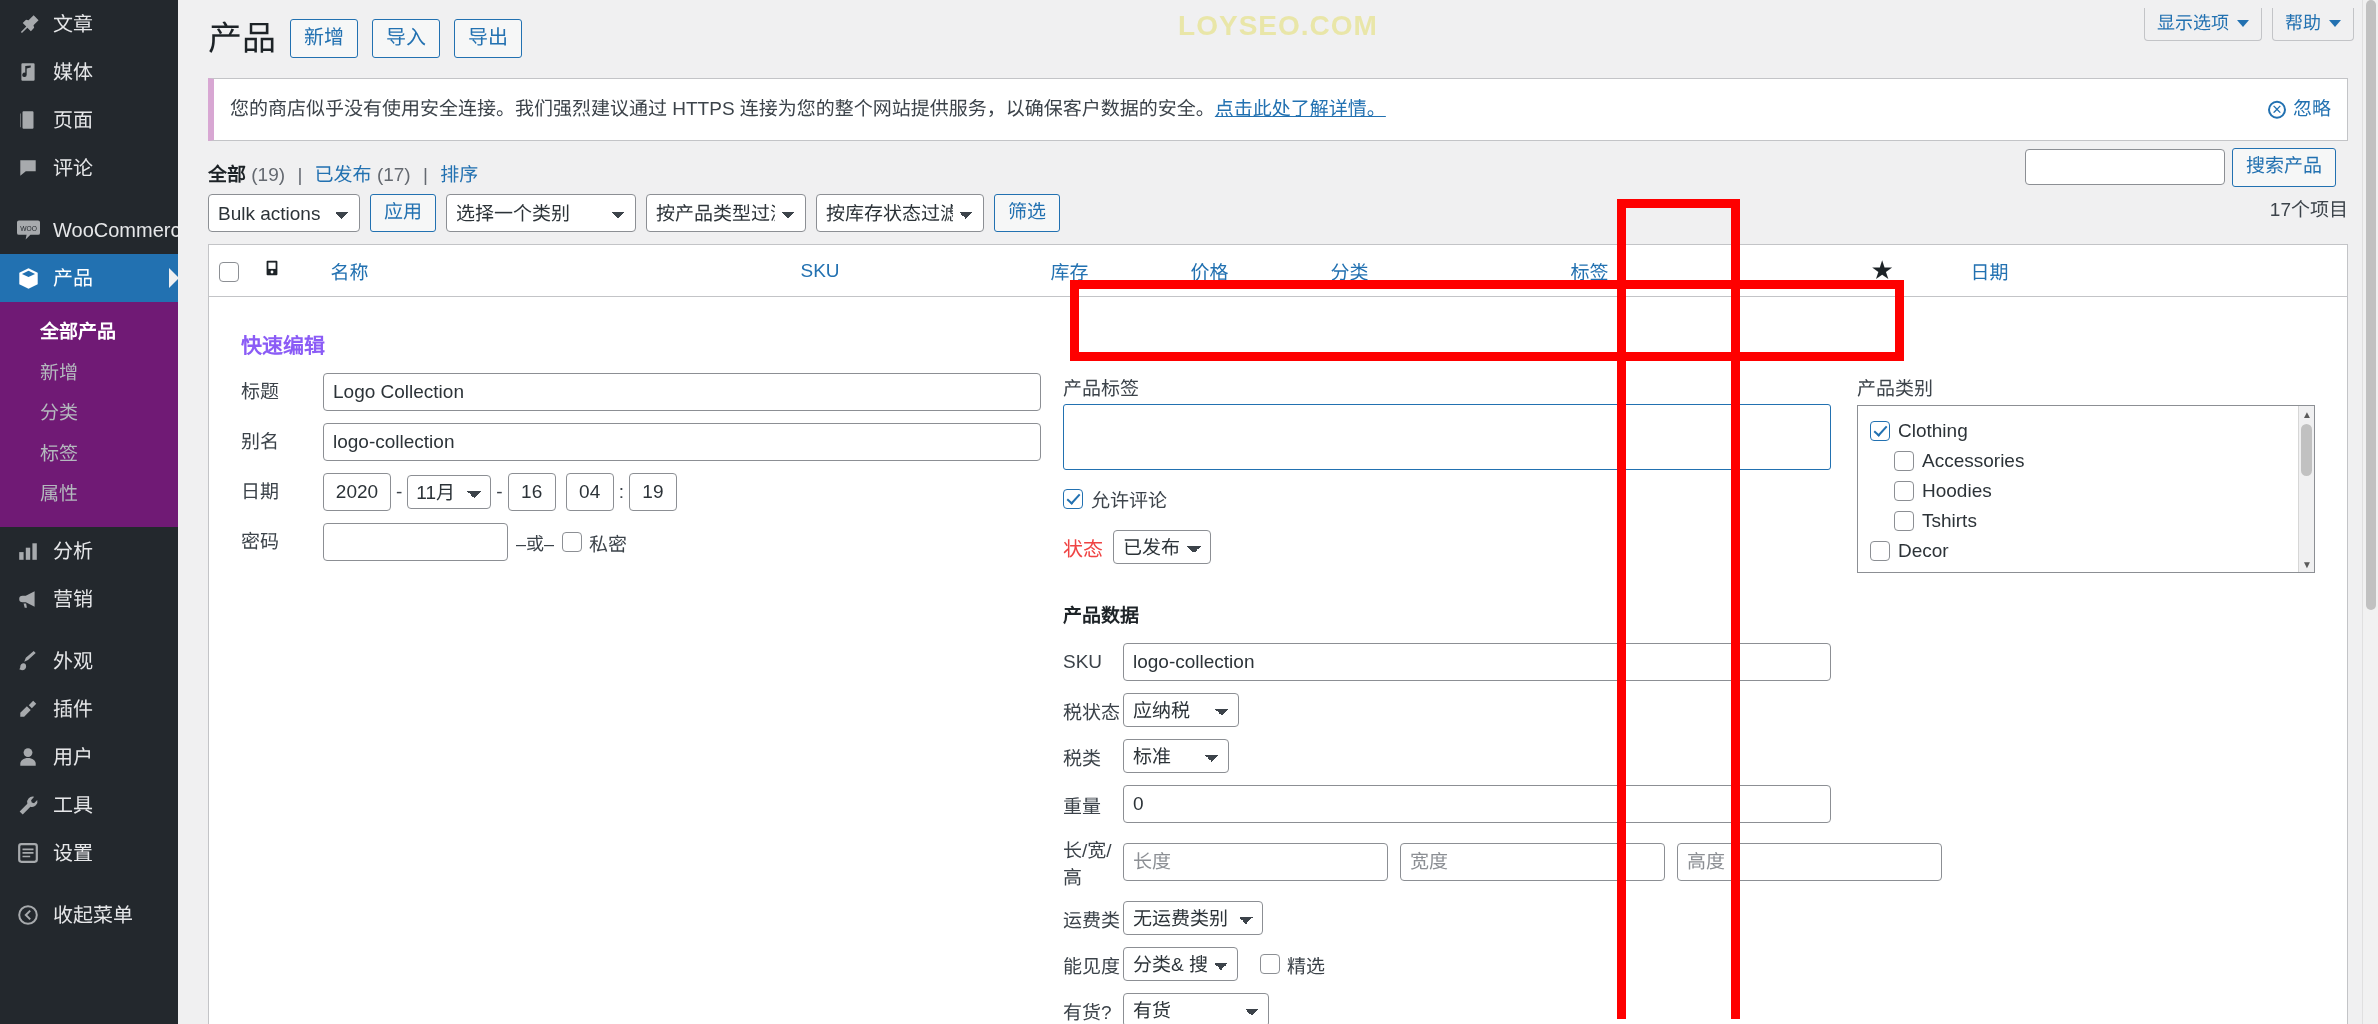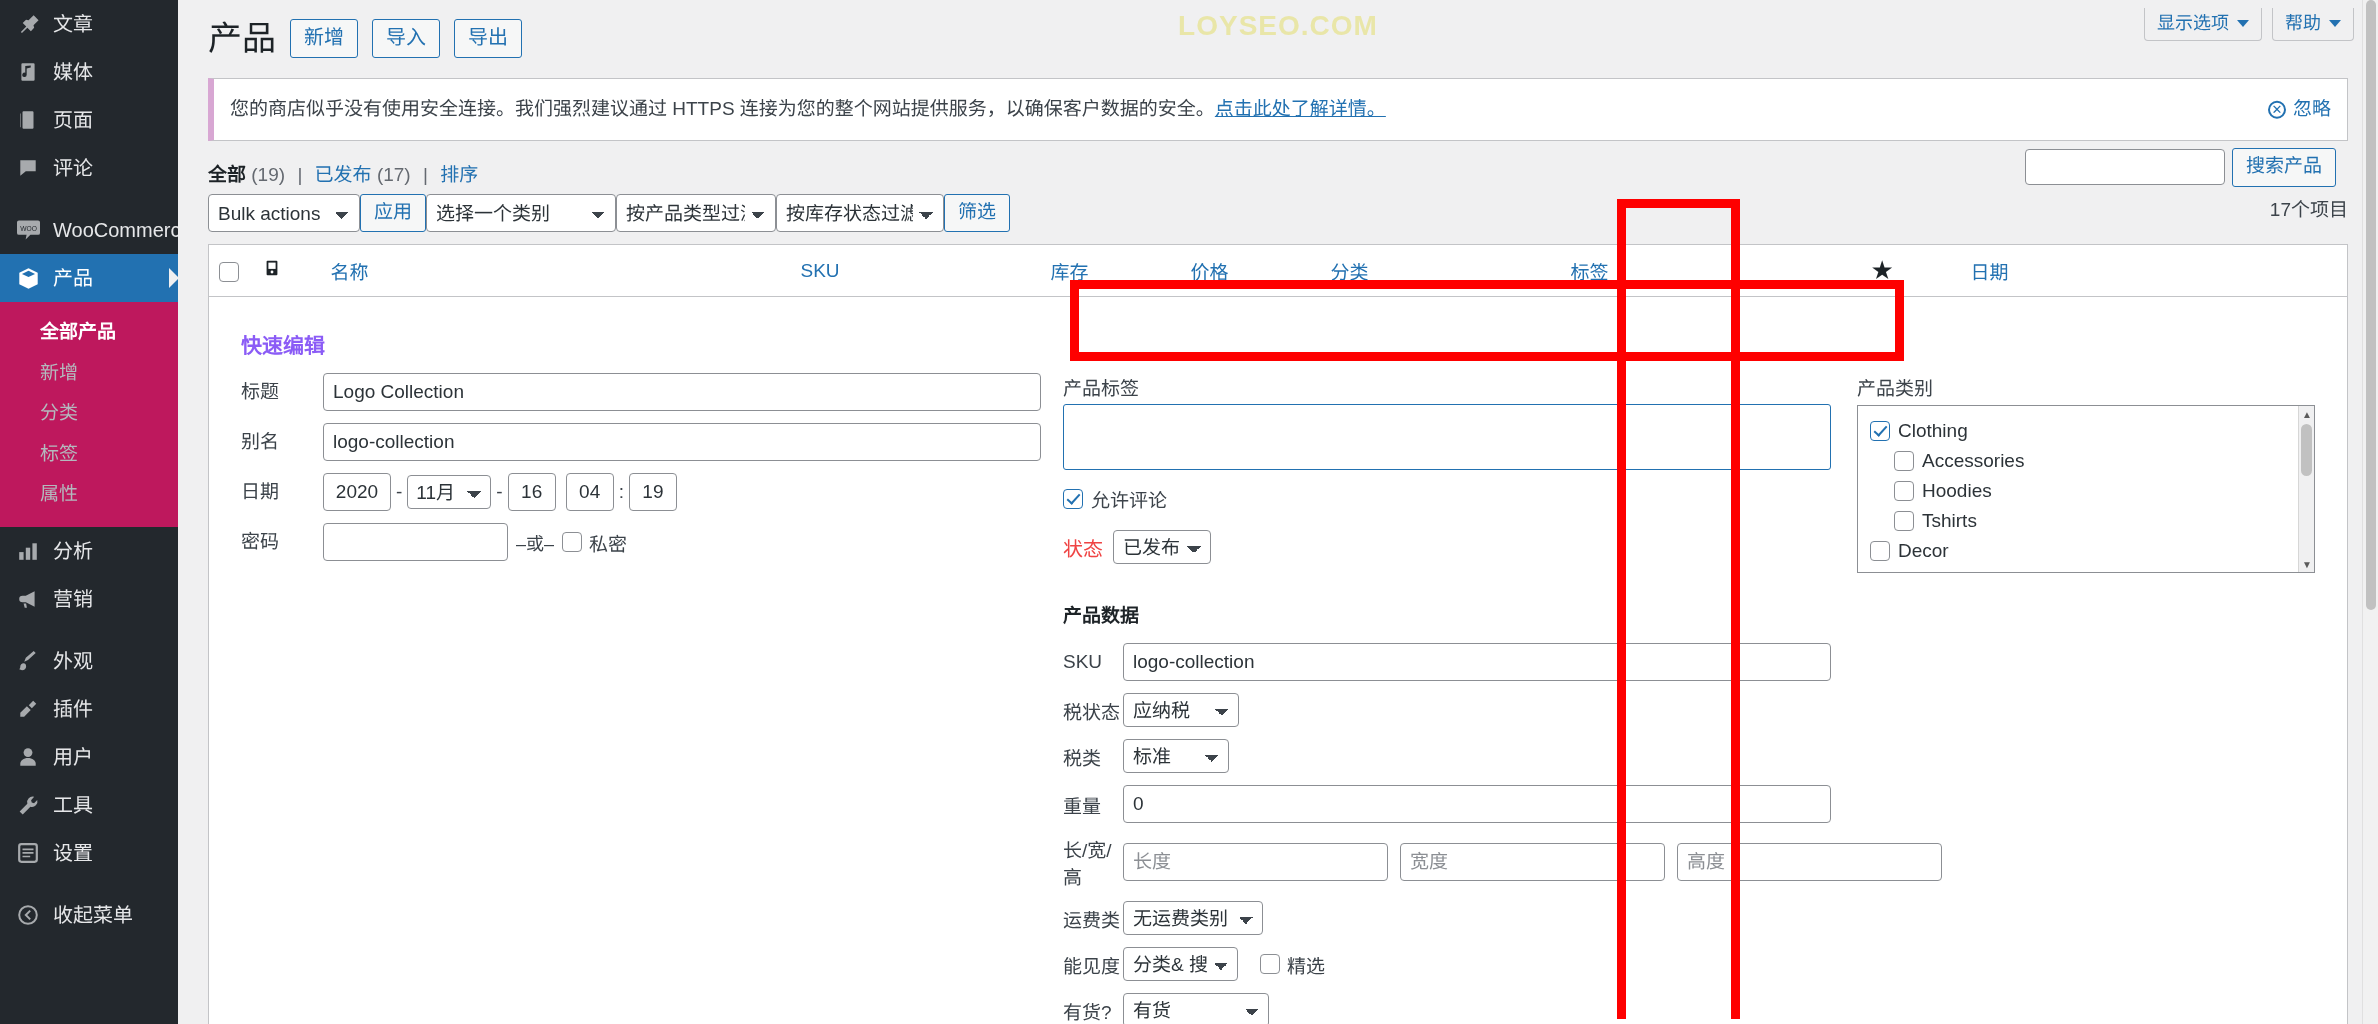--- a/index.html
+++ b/index.html
@@ -48,21 +48,21 @@
   }
   .menu-item.active .mi-icon { color: #fff; }
   .menu-item.active::after {
     content: "";
     position: absolute; right: -1px; top: 50%;
     margin-top: -10px;
     border-style: solid;
     border-width: 10px 0 10px 10px;
     border-color: transparent transparent transparent #f0f0f1;
   }
-  .submenu { background: #be185d; padding: 10px 0 12px 0; }
+  .submenu { background: #701a75; padding: 10px 0 12px 0; }
   .submenu .sub-item {
     padding: 6px 0 6px 40px;
     font-size: 19px;
     color: #b4b9be;
     line-height: 1.5;
     white-space: nowrap;
   }
   .submenu .sub-item.current { color: #fff; font-weight: 700; }
   .menu-sep { height: 14px; }
 
@@ -194,21 +194,21 @@
     white-space: nowrap;
     font-family: inherit;
   }
   #item-count {
     position: absolute; right: 30px; top: 194px;
     font-size: 19px; color: #3c434a;
   }
 
   
   #tablenav {
-    display: flex; align-items: center; 
+    display: flex; align-items: center; gap: 10px;
     margin: 6px 0 12px 0;
   }
   select.wp-select {
     height: 38px;
     border: 1px solid #8c8f94;
     border-radius: 4px;
     background-color: #fff;
     font-size: 19px;
     font-family: inherit;
     color: #2c3338;

